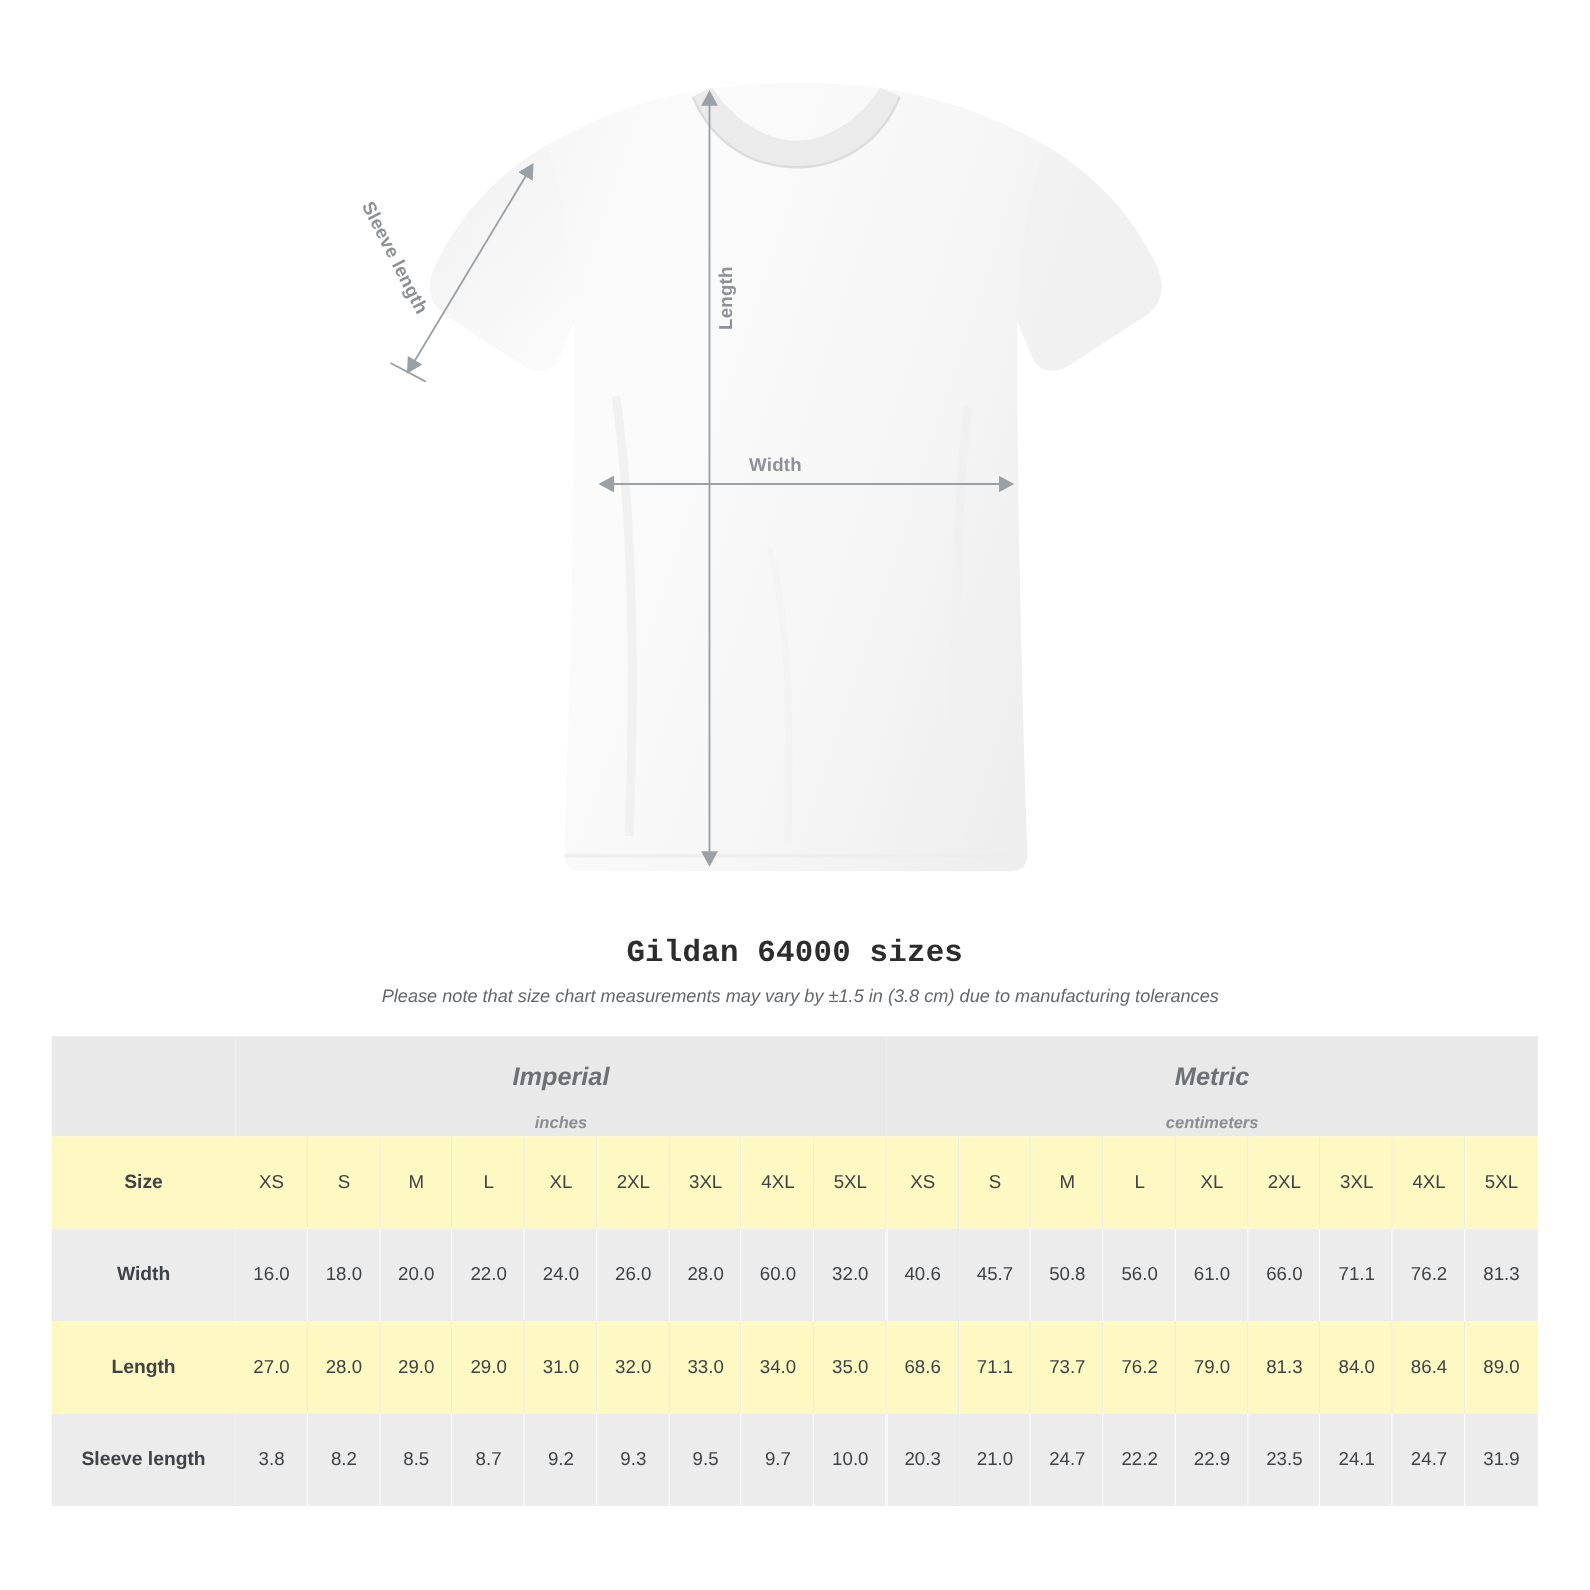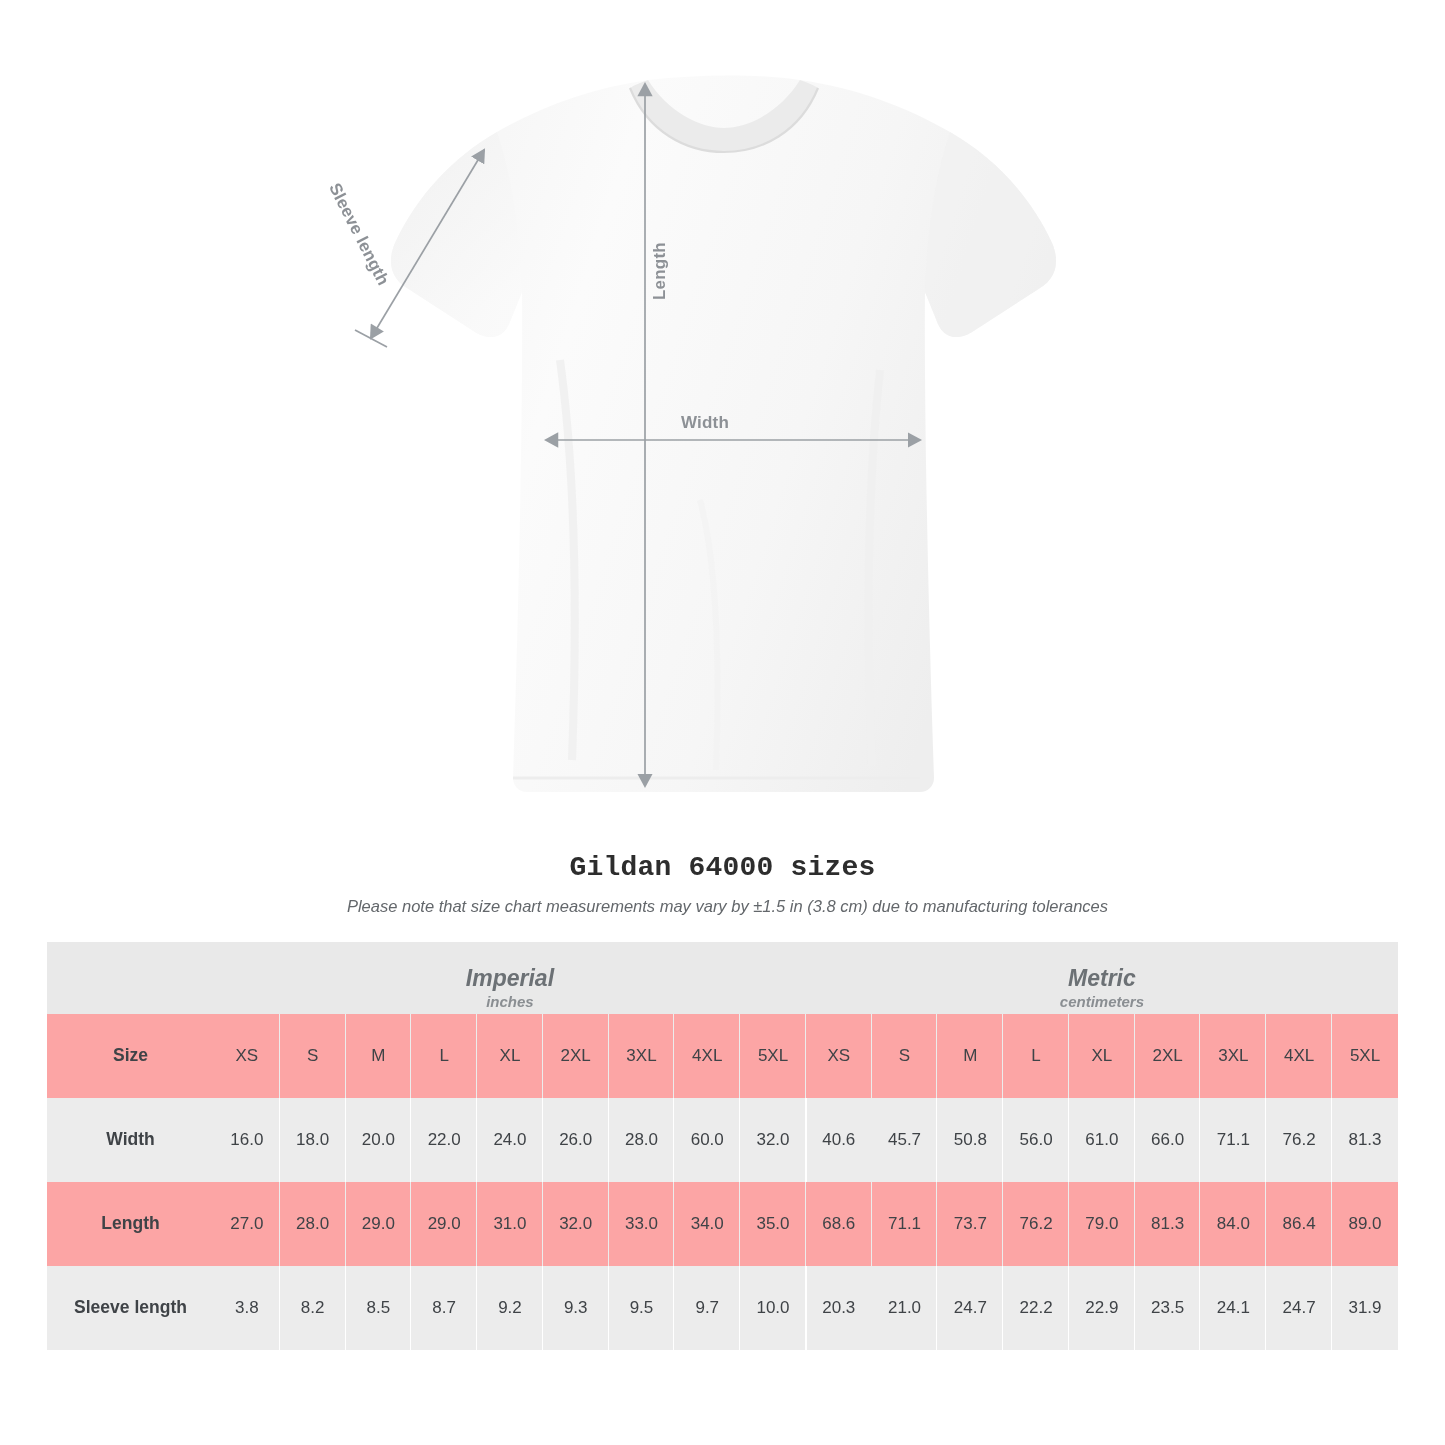--- a/index.html
+++ b/index.html
@@ -96,41 +96,41 @@
     font-size: 23px;
     font-style: italic;
     font-weight: bold;
     color: #6c7175;
     line-height: 1.25;
   }
   .unit-head .unit-sub {
     font-size: 15px;
     font-style: italic;
     color: #8a8e92;
-    margin-top: 0;
+    margin-top: 19px;
   }
 
   tbody td, tbody th {
     text-align: center;
     font-size: 17px;
     color: #3f4347;
     height: 82px;
     border: none;
     vertical-align: middle;
   }
   tbody th {
     font-weight: bold;
     font-size: 17.5px;
     color: #3f4347;
   }
   tr.row-shade td, tr.row-shade th {
     background: #ececec;
   }
   tr.row-plain td, tr.row-plain th {
-    background: #fca5a5;
+    background: #fef9c3;
   }
   .cell-sep {
     box-shadow: inset -1px 0 0 #ffffff;
   }
   tr.row-plain .cell-sep {
     box-shadow: inset -1px 0 0 #ececec;
   }
   td.metric-first, th.metric-first {
     box-shadow: inset 1px 0 0 #ffffff;
   }

